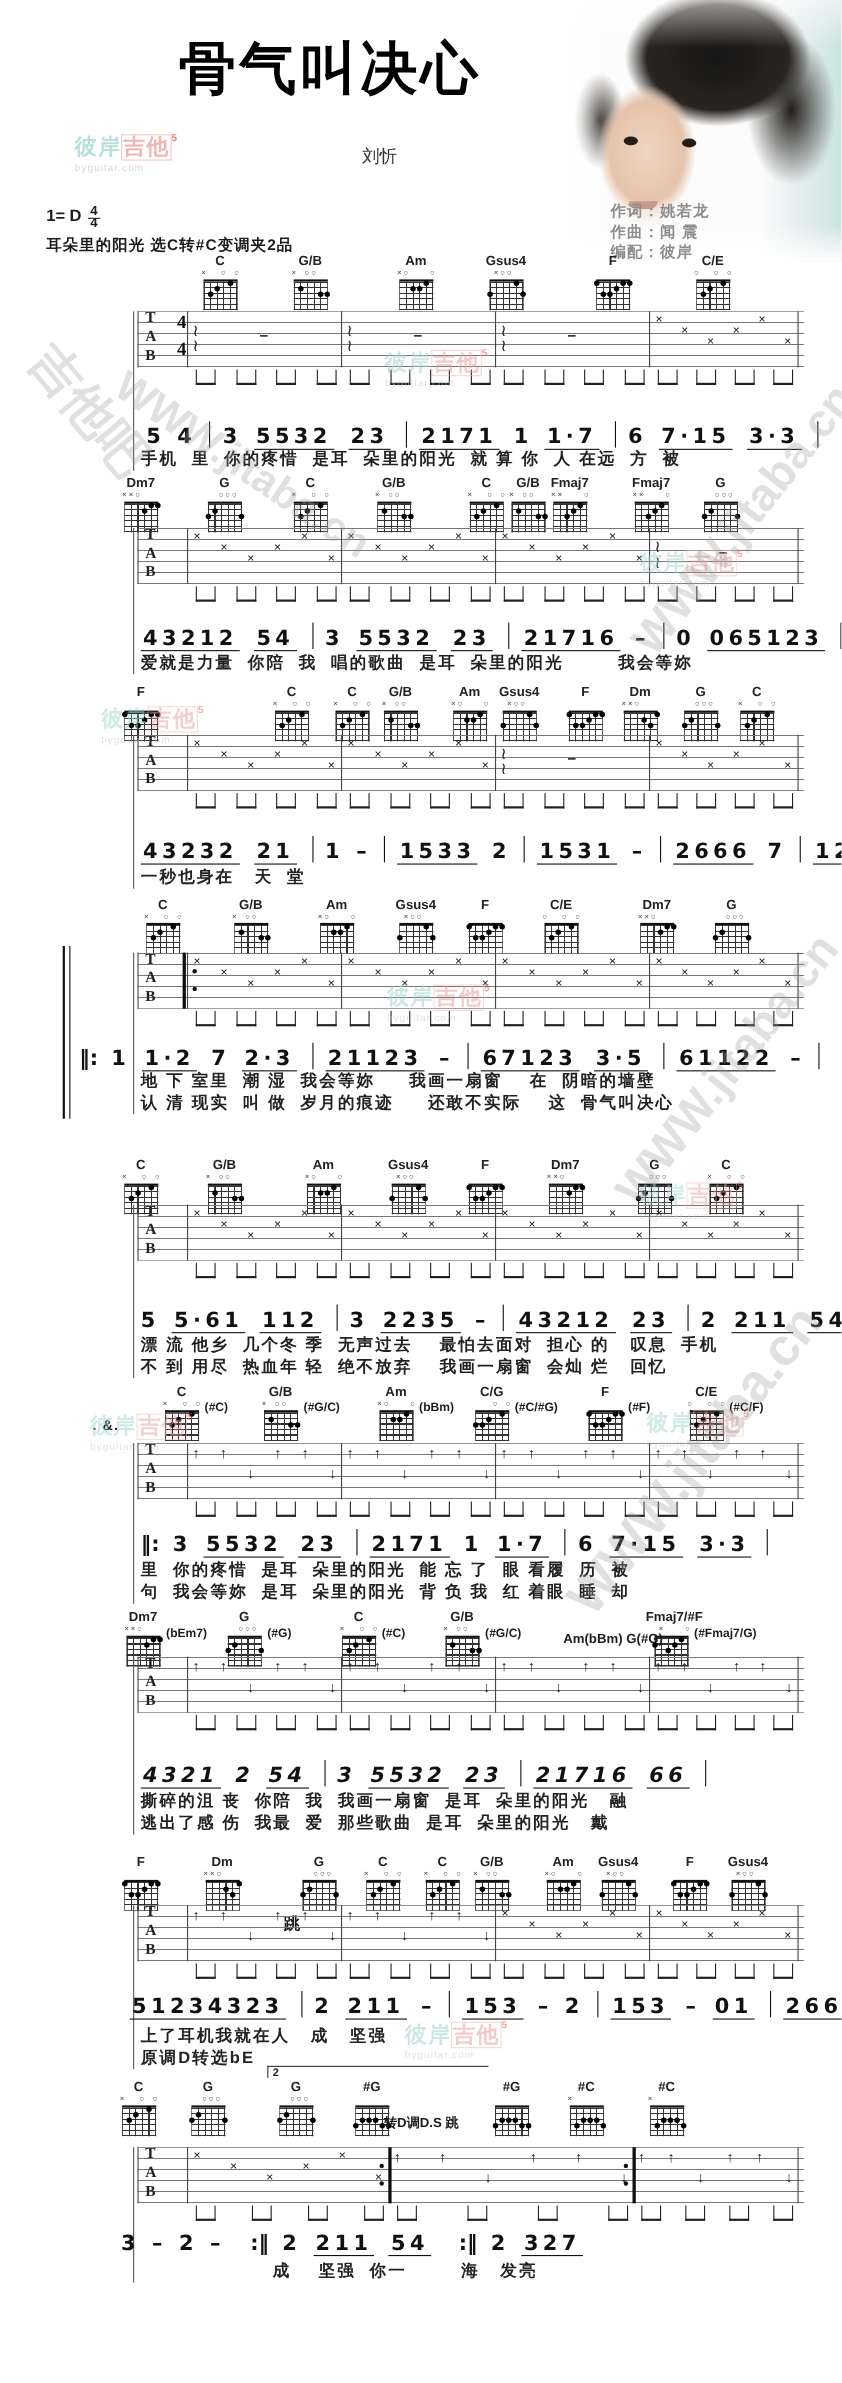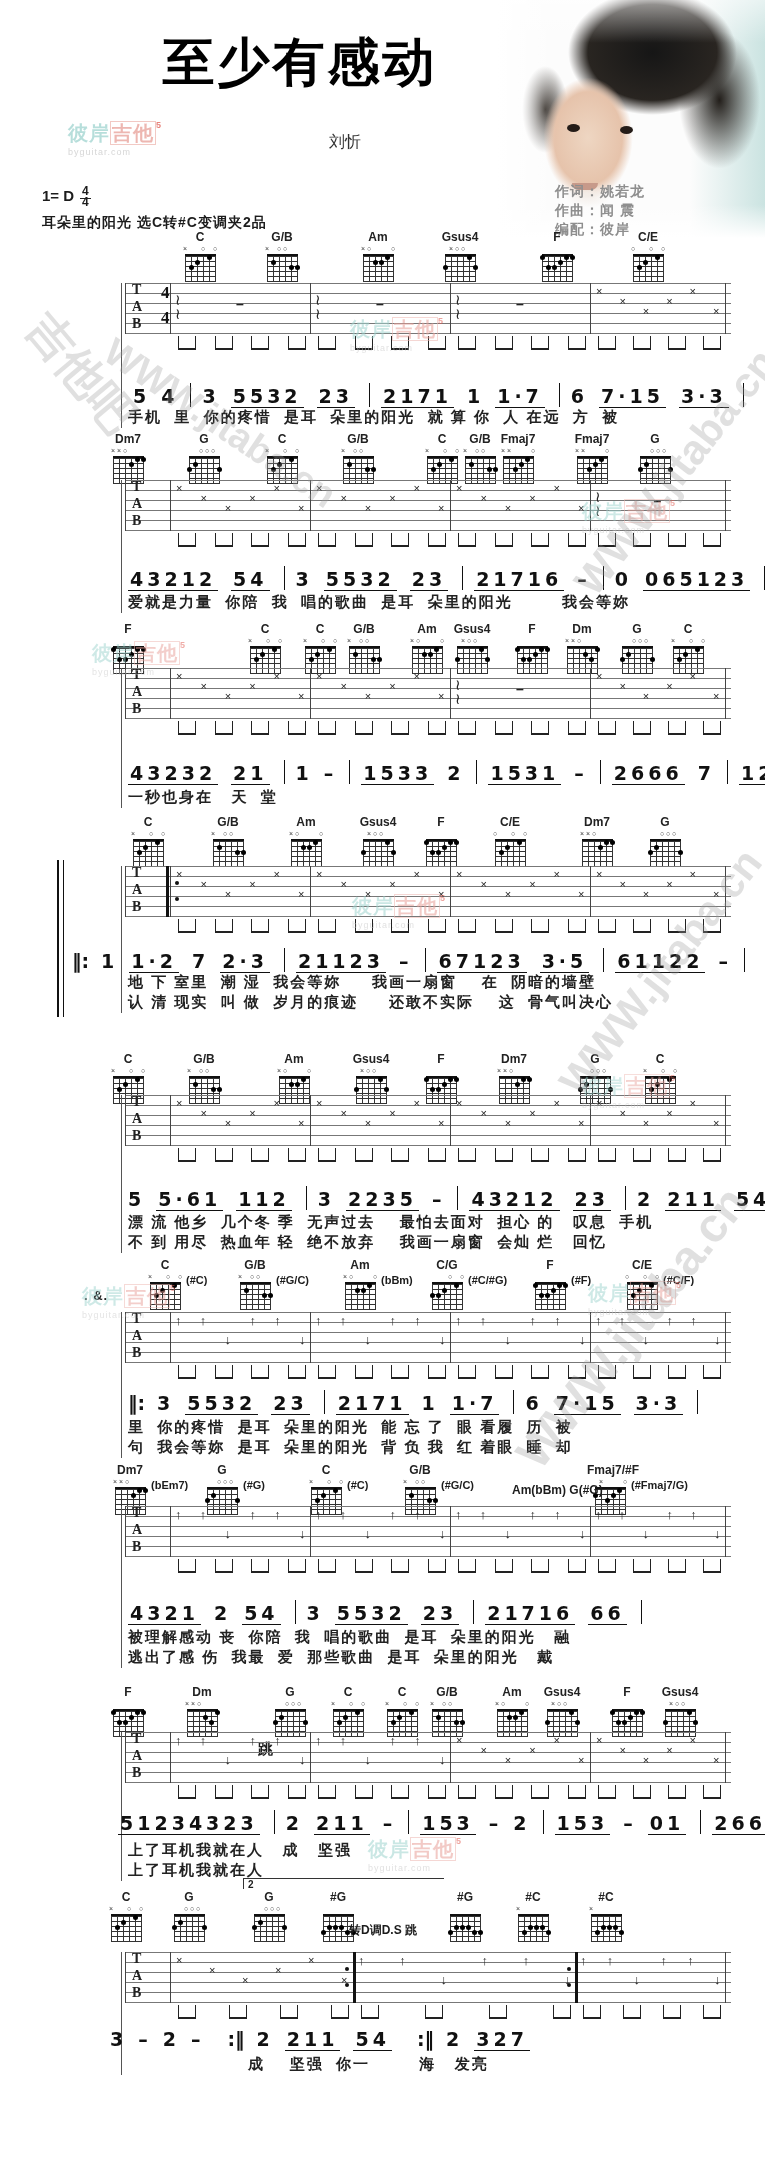--- a/index.html
+++ b/index.html
@@ -81,21 +81,21 @@
   .lyr{position:absolute;font-size:15px;letter-spacing:2px;color:#222;white-space:pre;font-weight:bold;}
 </style>
 </head>
 <body>
 
 <div class="abs photo">
   <div class="eye" style="left:26%;top:52%"></div>
   <div class="eye" style="left:46%;top:53%"></div>
   <div class="mouth" style="left:28%;top:77%"></div>
 </div>
-<div class="abs title">至少有感动</div>
+<div class="abs title">骨气叫决心</div>
 <div class="abs artist">刘忻</div>
 <div class="abs keyline">
   <span>1= D</span><span class="frac"><span class="num">4</span><br><span>4</span></span>
 </div>
 <div class="abs tuneline">耳朵里的阳光  选C转#C变调夹2品</div>
 <div class="abs credits">
   <div>作词：姚若龙</div>
   <div>作曲：闻 震</div>
   <div>编配：彼岸</div>
 </div>
@@ -1277,22 +1277,22 @@
       <div class="dec" style="left: 517.6px; top: 20px; font-size: 13px;">↓</div>
       <div class="dec" style="left: 541.4px; top: 1px; font-size: 13px;">↑</div>
       <div class="dec" style="left: 565.2px; top: 1px; font-size: 13px;">↑</div>
       <div class="dec" style="left: 589px; top: 20px; font-size: 13px;">↓</div>
       <div class="stem" style="left: 473px; top: 53px;"></div>
       <div class="stem" style="left: 508px; top: 53px;"></div>
       <div class="stem" style="left: 543px; top: 53px;"></div>
       <div class="stem" style="left: 578px; top: 53px;"></div>
     </div>
     <div class="sysline" style="left: 121px; top: 1506px; height: 162px;"></div>
-    <div class="mel" style="left: 128px; top: 1600px;"><span class="tok u">4321</span><span class="tok">2</span><span class="tok u">54</span><span class="tok bar"></span><span class="tok">3</span><span class="tok u">5532</span><span class="tok u">23</span><span class="tok bar"></span><span class="tok u">21716</span><span class="tok u">66</span><span class="tok bar"></span></div>
-    <div class="lyr" style="left: 128px; top: 1628px;">被理解感动 丧  你陪  我  唱的歌曲  是耳  朵里的阳光   融</div>
+    <div class="mel" style="left: 128px; top: 1600px; font-style: italic;"><span class="tok u">4321</span><span class="tok">2</span><span class="tok u">54</span><span class="tok bar"></span><span class="tok">3</span><span class="tok u">5532</span><span class="tok u">23</span><span class="tok bar"></span><span class="tok u">21716</span><span class="tok u">66</span><span class="tok bar"></span></div>
+    <div class="lyr" style="left: 128px; top: 1628px;">撕碎的沮 丧  你陪  我  我画一扇窗  是耳  朵里的阳光   融</div>
     <div class="lyr" style="left: 128px; top: 1648px;">逃出了感 伤  我最  爱  那些歌曲  是耳  朵里的阳光   戴</div>
     <div class="chord" style="left: 105px; top: 1685px;">
       <div class="nm">F</div>
       <div class="cdg">
         <div class="mk" style="left: -3px;"></div>
         <div class="mk" style="left: 3px;"></div>
         <div class="mk" style="left: 9px;"></div>
         <div class="mk" style="left: 15px;"></div>
         <div class="mk" style="left: 21px;"></div>
         <div class="mk" style="left: 27px;"></div>
@@ -1491,21 +1491,21 @@
       <div class="dec" style="left: 564.6px; top: 2px; font-size: 11px;">×</div>
       <div class="dec" style="left: 588px; top: 22px; font-size: 11px;">×</div>
       <div class="stem" style="left: 473px; top: 53px;"></div>
       <div class="stem" style="left: 508px; top: 53px;"></div>
       <div class="stem" style="left: 543px; top: 53px;"></div>
       <div class="stem" style="left: 578px; top: 53px;"></div>
     </div>
     <div class="sysline" style="left: 121px; top: 1732px; height: 149px;"></div>
     <div class="mel" style="left: 118px; top: 1810px;"><span class="tok u">51234323</span><span class="tok bar"></span><span class="tok">2</span><span class="tok u">211</span><span class="tok">–</span><span class="tok bar"></span><span class="tok u">153</span><span class="tok">–</span><span class="tok">2</span><span class="tok bar"></span><span class="tok u">153</span><span class="tok">–</span><span class="tok u">01</span><span class="tok bar"></span><span class="tok u">266</span></div>
     <div class="lyr" style="left: 128px; top: 1841px;">上了耳机我就在人   成   坚强</div>
-    <div class="lyr" style="left: 128px; top: 1861px;">上了耳机我就在人</div>
+    <div class="lyr" style="left: 128px; top: 1861px;">原调D转选bE</div>
     <div class="chord" style="left: 103px; top: 1890px;">
       <div class="nm">C</div>
       <div class="cdg">
         <div class="mk" style="left: -3px;">×</div>
         <div class="mk" style="left: 3px;"></div>
         <div class="mk" style="left: 9px;"></div>
         <div class="mk" style="left: 15px;">○</div>
         <div class="mk" style="left: 21px;"></div>
         <div class="mk" style="left: 27px;">○</div>
         <div class="grid"></div>

